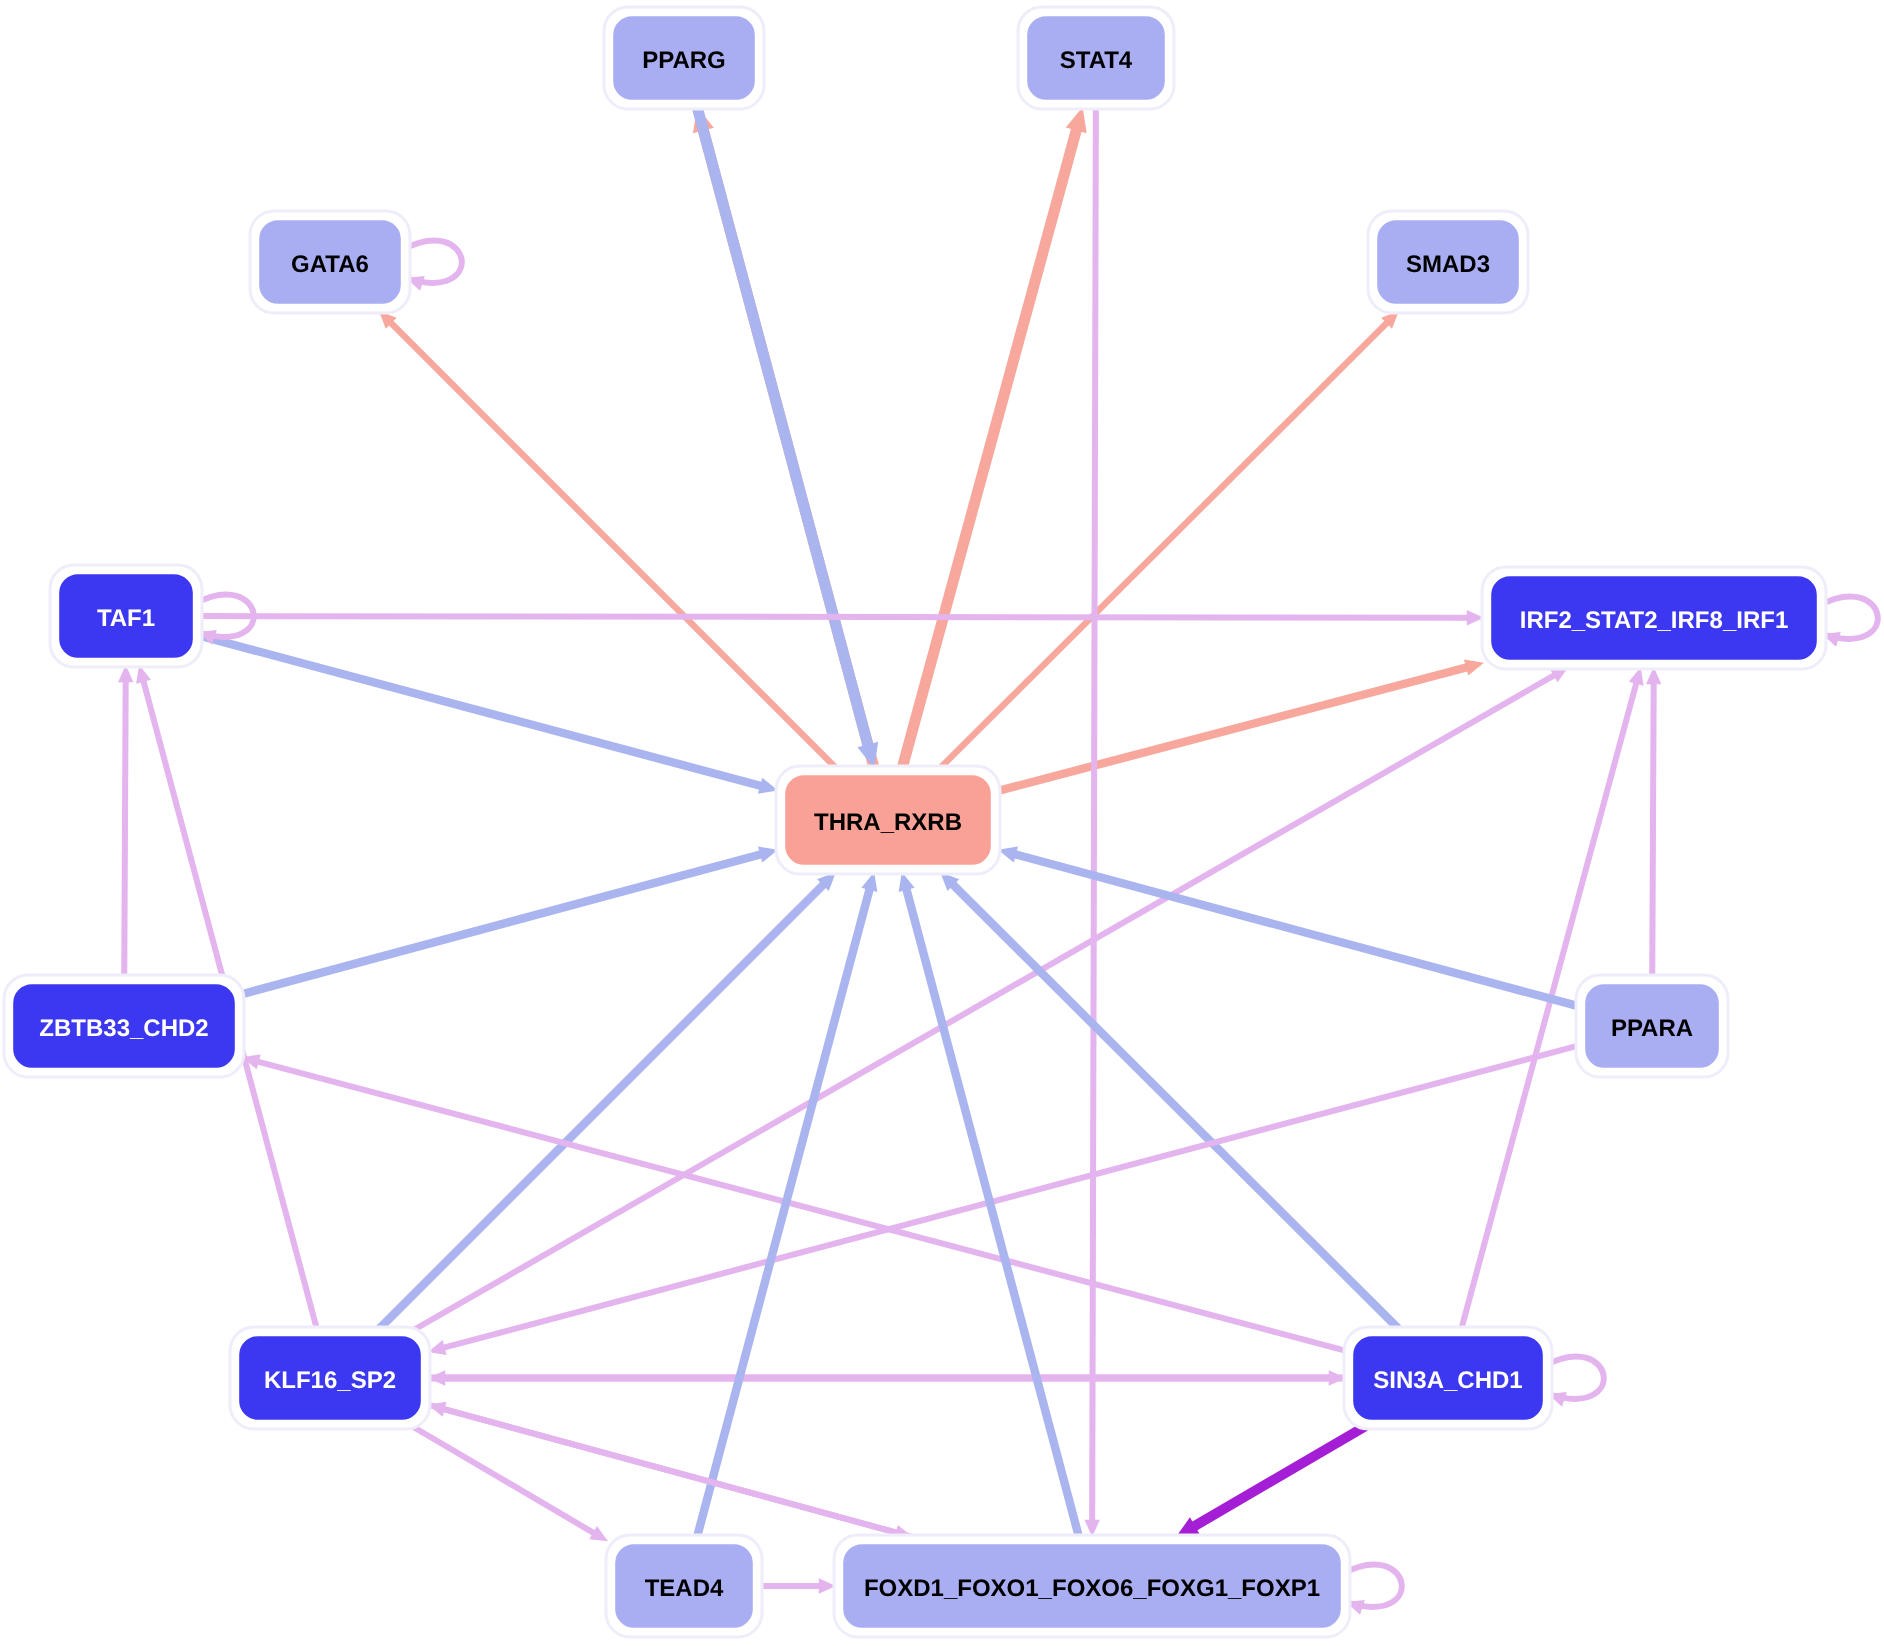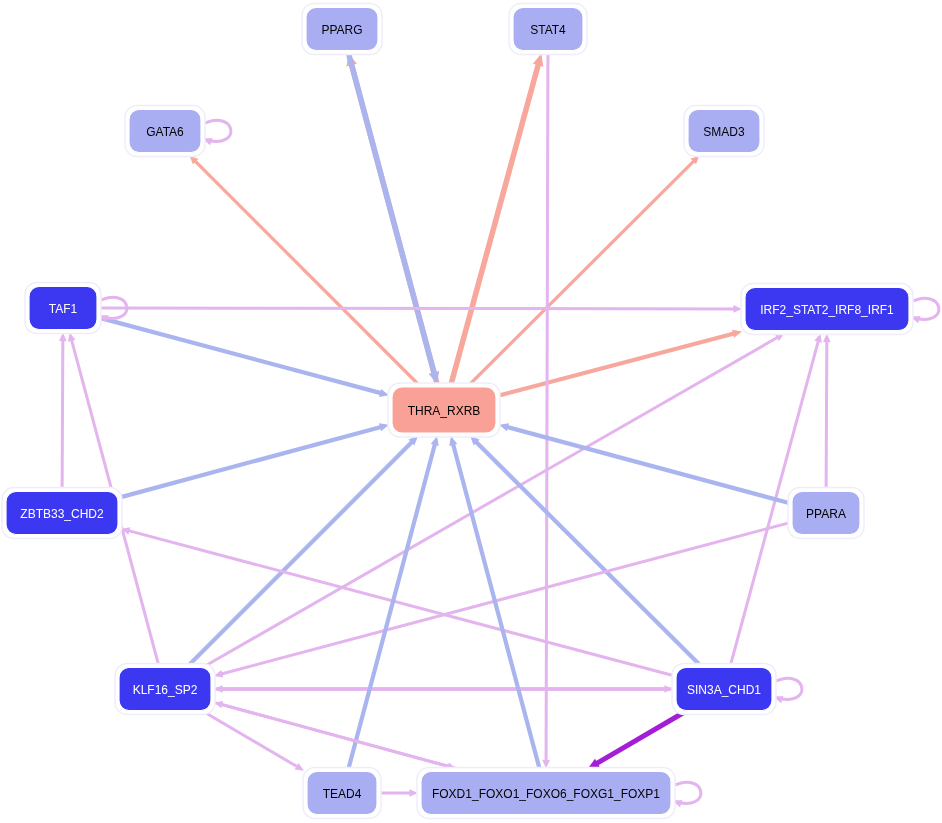--- a/index.html
+++ b/index.html
@@ -1,17 +1,17 @@
 <!DOCTYPE html>
 <html><head>
 <meta charset="utf-8">
 <style>
   html,body{margin:0;padding:0;background:#ffffff;}
   body{font-family:"Liberation Sans", sans-serif;}
-  #canvas-wrap{position:relative;width:942px;height:823px;background:#ffffff;overflow:hidden;}
+  #canvas-wrap{position:relative;width:942px;height:823px;background:#ffffff;overflow:hidden;font-weight:bold;}
   svg#graph{position:absolute;left:0;top:0;width:942px;height:823px;display:block;}
   .node-rect{stroke:#ffffff;stroke-width:1.2;}
   .node-label{font-family:"Liberation Sans", sans-serif;text-anchor:middle;dominant-baseline:central;
                font-size:12px;pointer-events:none;}
   .edge-path{fill:none;stroke-linecap:butt;}
 </style>
 </head>
 <body>
 
 <div id="canvas-wrap">

